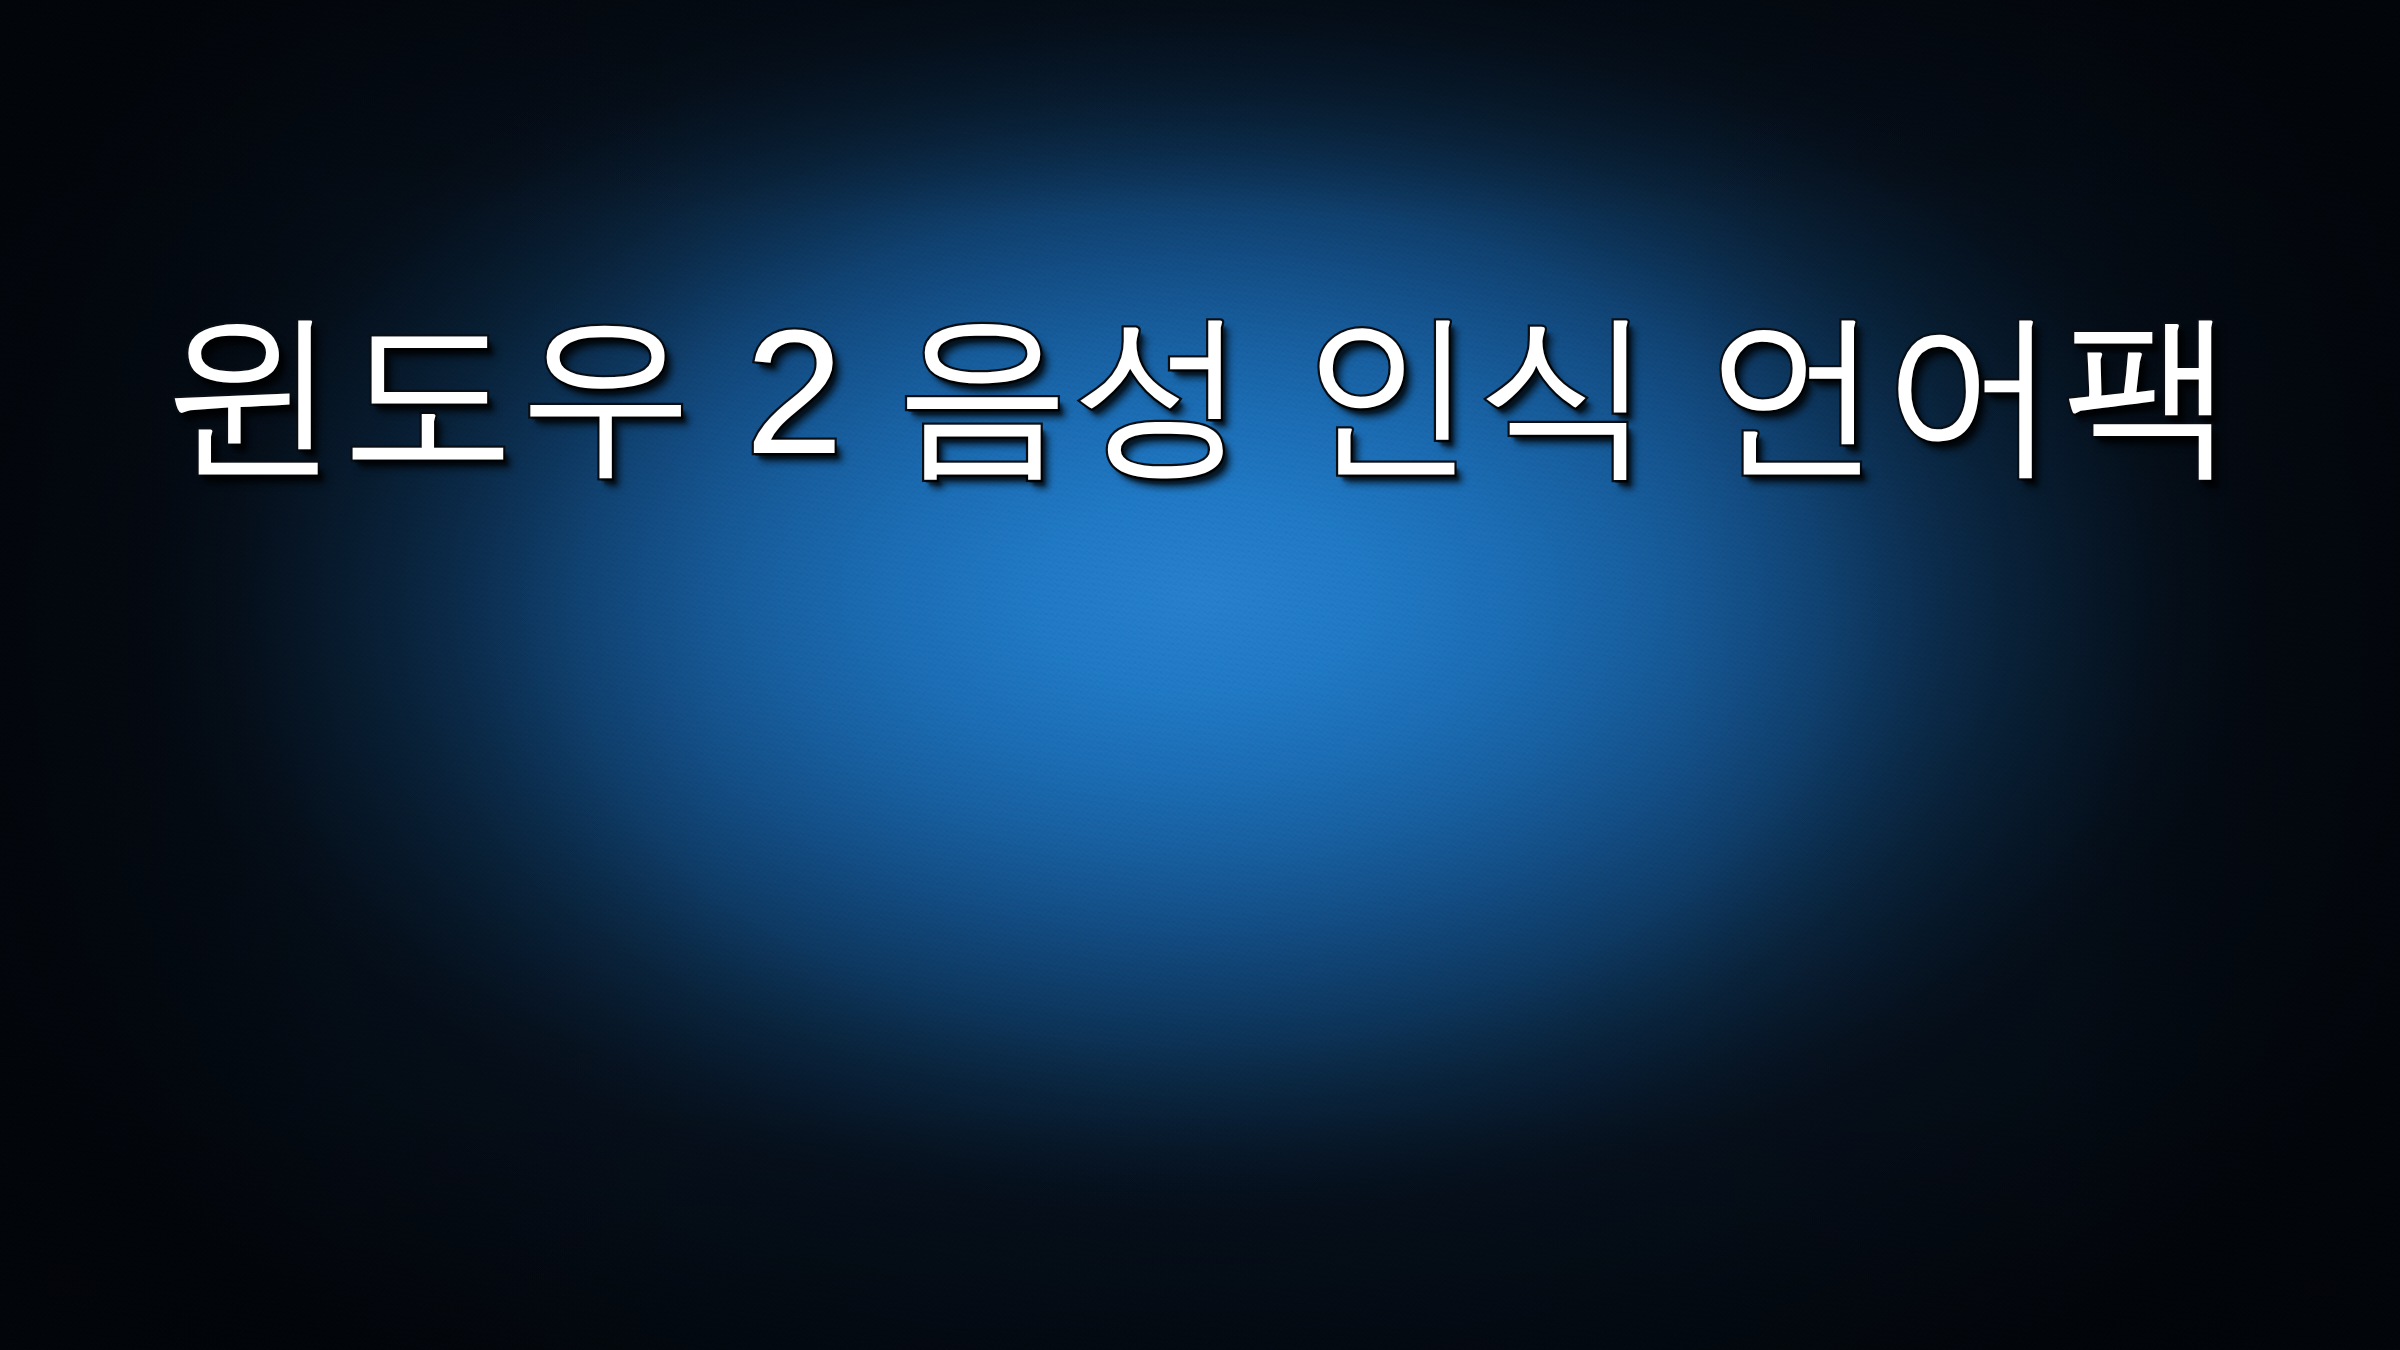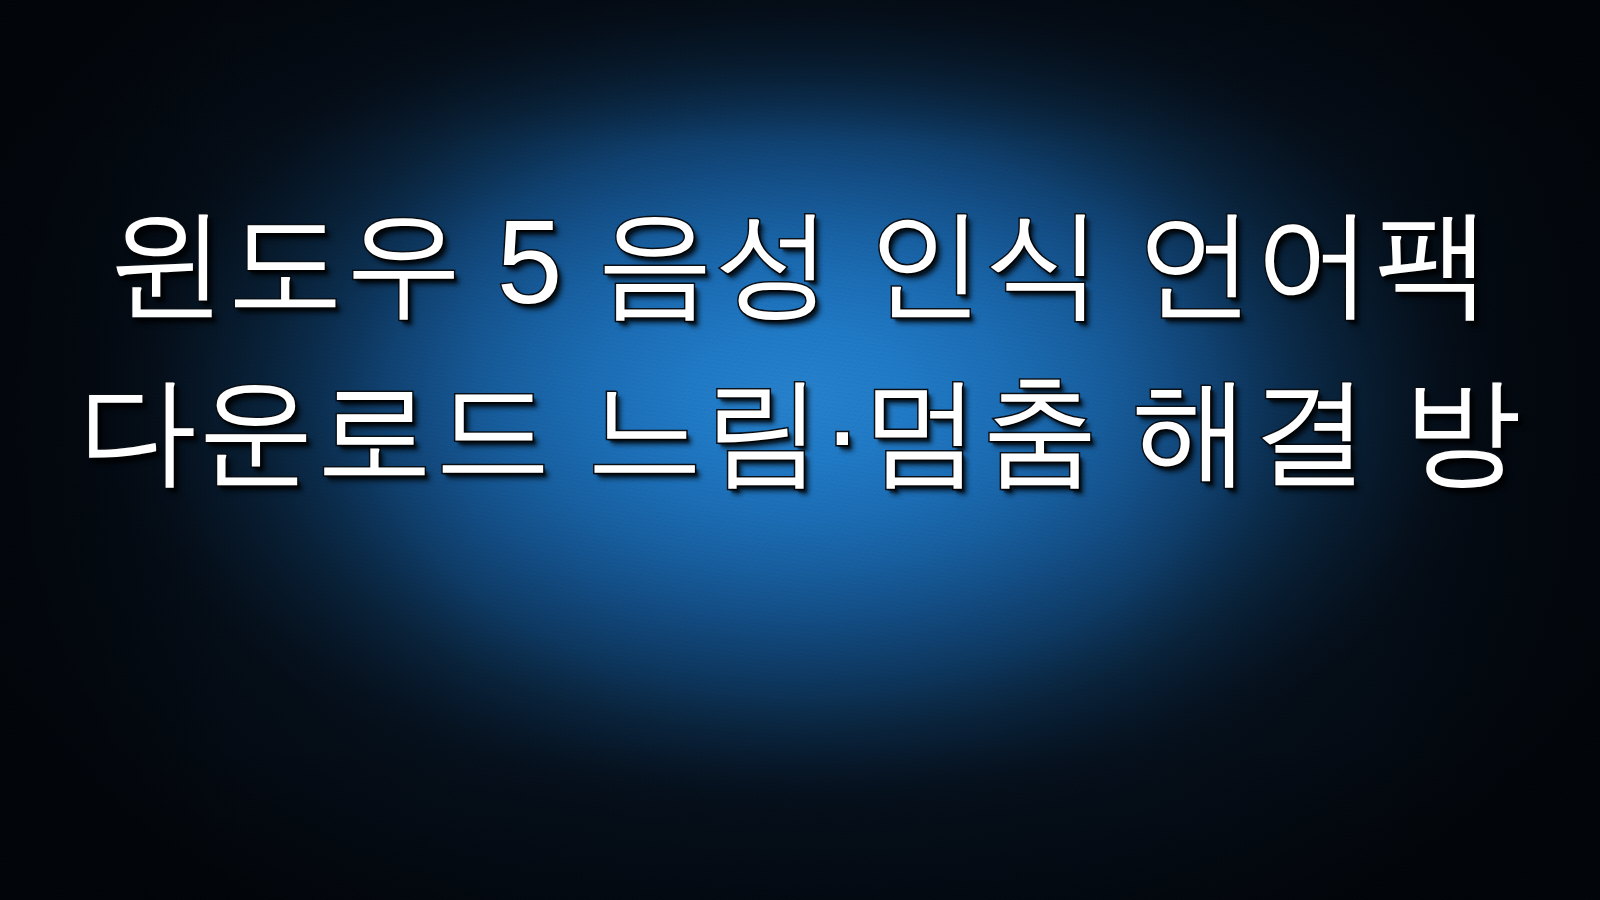--- a/index.html
+++ b/index.html
@@ -120,17 +120,16 @@
 
 <div id="stage">
 
   <div class="bg-base"></div>
   <div class="bg-glow"></div>
   <div class="bg-vignette"></div>
   <div class="bg-corners"></div>
   <div class="bg-noise"></div>
 
   <div class="title-block">
-    <span class="title-line">윈도우 5 음성 인식 언어팩</span>
-    <span class="title-line">다운로드 느림·멈춤 해결 방</span>
+    <span class="title-line">윈도우 2 음성 인식 언어팩</span>
   </div>
 
 </div>
 
 </body></html>

